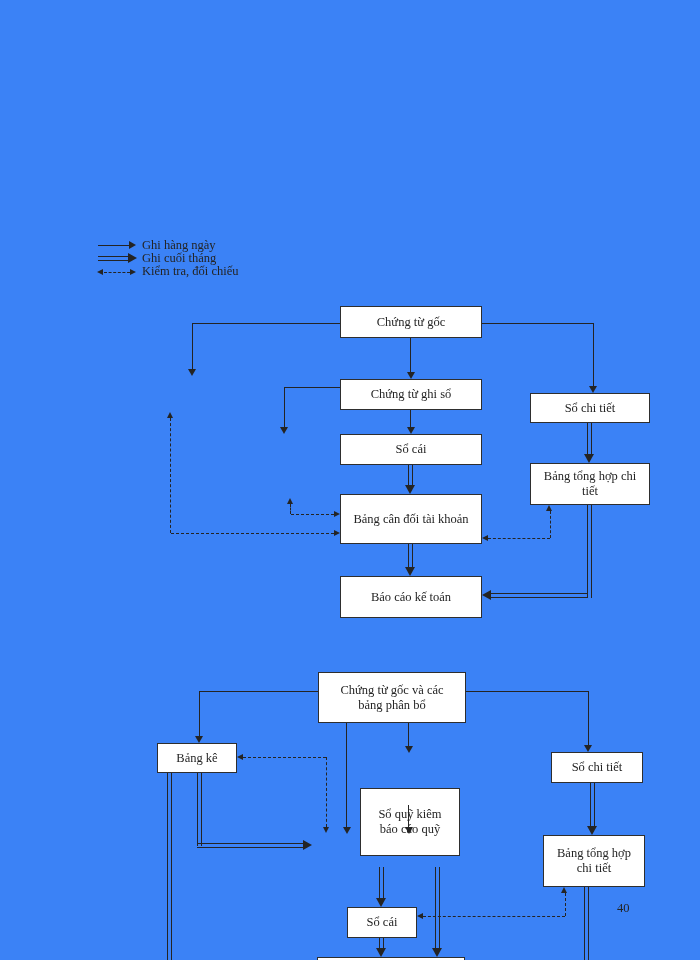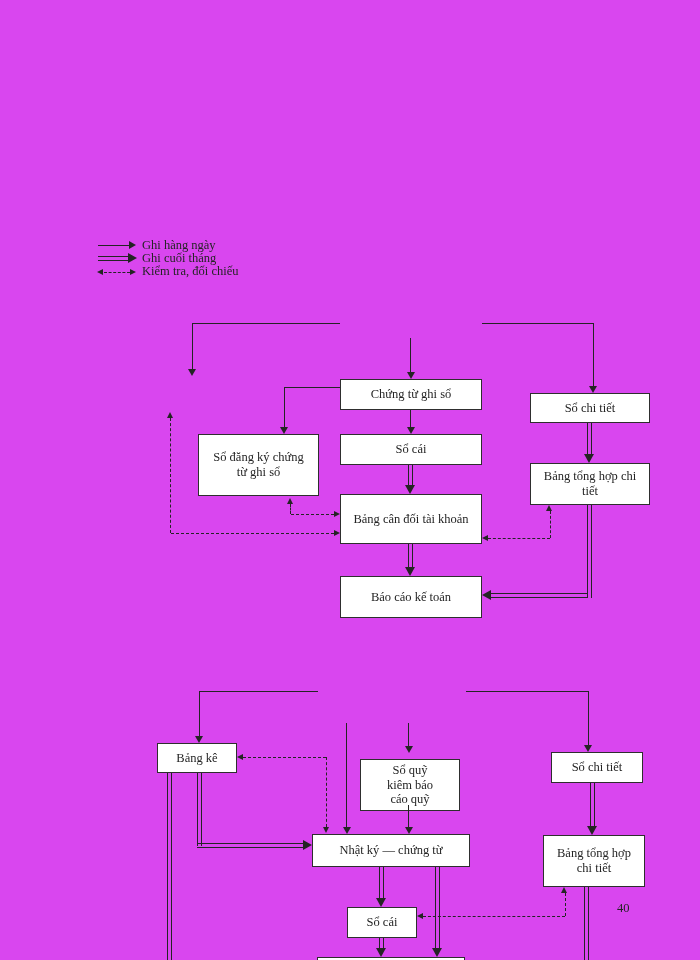--- a/index.html
+++ b/index.html
@@ -1,19 +1,19 @@
 <!DOCTYPE html>
 <html><head>
 <meta charset="utf-8">
 <style>
   :root { --ink:#242424; }
   html,body { margin:0; padding:0; background:#888; }
   .page {
     position:relative; width:700px; height:960px; margin:0 auto;
-    background:#d946ef; overflow:hidden;
+    background:#3b82f6; overflow:hidden;
     font-family:"Liberation Serif","DejaVu Serif",serif; color:var(--ink);
   }
   .box {
     position:absolute; box-sizing:border-box; border:1.3px solid #2e2e2e;
     display:flex; align-items:center; justify-content:center; text-align:center;
     font-size:12.5px; line-height:1.18; background:#fff;
   }
   .ttl { position:absolute; font-weight:bold; font-size:14.6px; letter-spacing:.2px; white-space:nowrap; }
   .lbl { position:absolute; font-size:12.5px; white-space:nowrap; }
   
@@ -49,23 +49,23 @@
   <div class="dh" style="left:98px;top:256px;width:30px"></div>
   <div class="a arb" style="left:128px;top:253px"></div>
   <span class="lbl" style="left:142px;top:251px">Ghi cuối tháng</span>
 
   <div class="a als" style="left:97px;top:269px"></div>
   <div class="xh" style="left:104px;top:272px;width:26px"></div>
   <div class="a ars" style="left:130px;top:269px"></div>
   <span class="lbl" style="left:142px;top:264px">Kiểm tra, đối chiếu</span>
 
 
+  <div class="box" style="left:340px;top:306px;width:142px;height:32px">Chứng từ gốc</div>
   <div class="box" style="left:340px;top:379px;width:142px;height:31px">Chứng từ ghi sổ</div>
   <div class="box" style="left:530px;top:393px;width:120px;height:30px">Sổ chi tiết</div>
-  <div class="box" style="left:198px;top:434px;width:121px;height:62px;padding:0 13px">Sổ đăng ký chứng từ ghi sổ</div>
   <div class="box" style="left:340px;top:434px;width:142px;height:31px">Sổ cái</div>
   <div class="box" style="left:530px;top:463px;width:120px;height:42px;padding:0 12px">Bảng tổng hợp chi tiết</div>
   <div class="box" style="left:340px;top:494px;width:142px;height:50px">Bảng cân đối tài khoản</div>
   <div class="box" style="left:340px;top:576px;width:142px;height:42px">Báo cáo kế toán</div>
 
   <div class="sv" style="left:410px;top:338px;height:34px"></div>
   <div class="a ad" style="left:407px;top:372px"></div>
   <div class="sv" style="left:410px;top:410px;height:17px"></div>
   <div class="a ad" style="left:407px;top:427px"></div>
   <div class="sh" style="left:192px;top:323px;width:148px"></div>
@@ -95,24 +95,24 @@
   <div class="a aus" style="left:167px;top:412px"></div>
   <div class="xv" style="left:170px;top:418px;height:115px"></div>
   <div class="xh" style="left:171px;top:533px;width:163px"></div>
   <div class="a ars" style="left:334px;top:530px"></div>
   <div class="a als" style="left:482px;top:535px"></div>
   <div class="xh" style="left:488px;top:538px;width:62px"></div>
   <div class="xv" style="left:550px;top:511px;height:27px"></div>
   <div class="a aus" style="left:546px;top:505px"></div>
 
 
+  <div class="box" style="left:318px;top:672px;width:148px;height:51px;padding:0 20px">Chứng từ gốc và các bảng phân bổ</div>
   <div class="box" style="left:157px;top:743px;width:80px;height:30px">Bảng kê</div>
-  <div class="box" style="left:360px;top:759px;width:100px;height:52px;padding:0 20px">Sổ quỹ kiêm báo cáo quỹ</div>
+  <div class="box" style="left:360px;top:788px;width:100px;height:68px;padding:0 13px">Sổ quỹ kiêm báo cáo quỹ</div>
   <div class="box" style="left:551px;top:752px;width:92px;height:31px">Sổ chi tiết</div>
-  <div class="box" style="left:312px;top:834px;width:158px;height:33px">Nhật ký — chứng từ</div>
   <div class="box" style="left:543px;top:835px;width:102px;height:52px;padding:0 12px">Bảng tổng hợp chi tiết</div>
   <div class="box" style="left:347px;top:907px;width:70px;height:31px">Sổ cái</div>
   <div class="box" style="left:317px;top:957px;width:148px;height:12px"></div>
 
   <div class="sh" style="left:199px;top:691px;width:119px"></div>
   <div class="sv" style="left:199px;top:691px;height:45px"></div>
   <div class="a ad" style="left:195px;top:736px"></div>
   <div class="sh" style="left:466px;top:691px;width:123px"></div>
   <div class="sv" style="left:588px;top:691px;height:54px"></div>
   <div class="a ad" style="left:584px;top:745px"></div>

